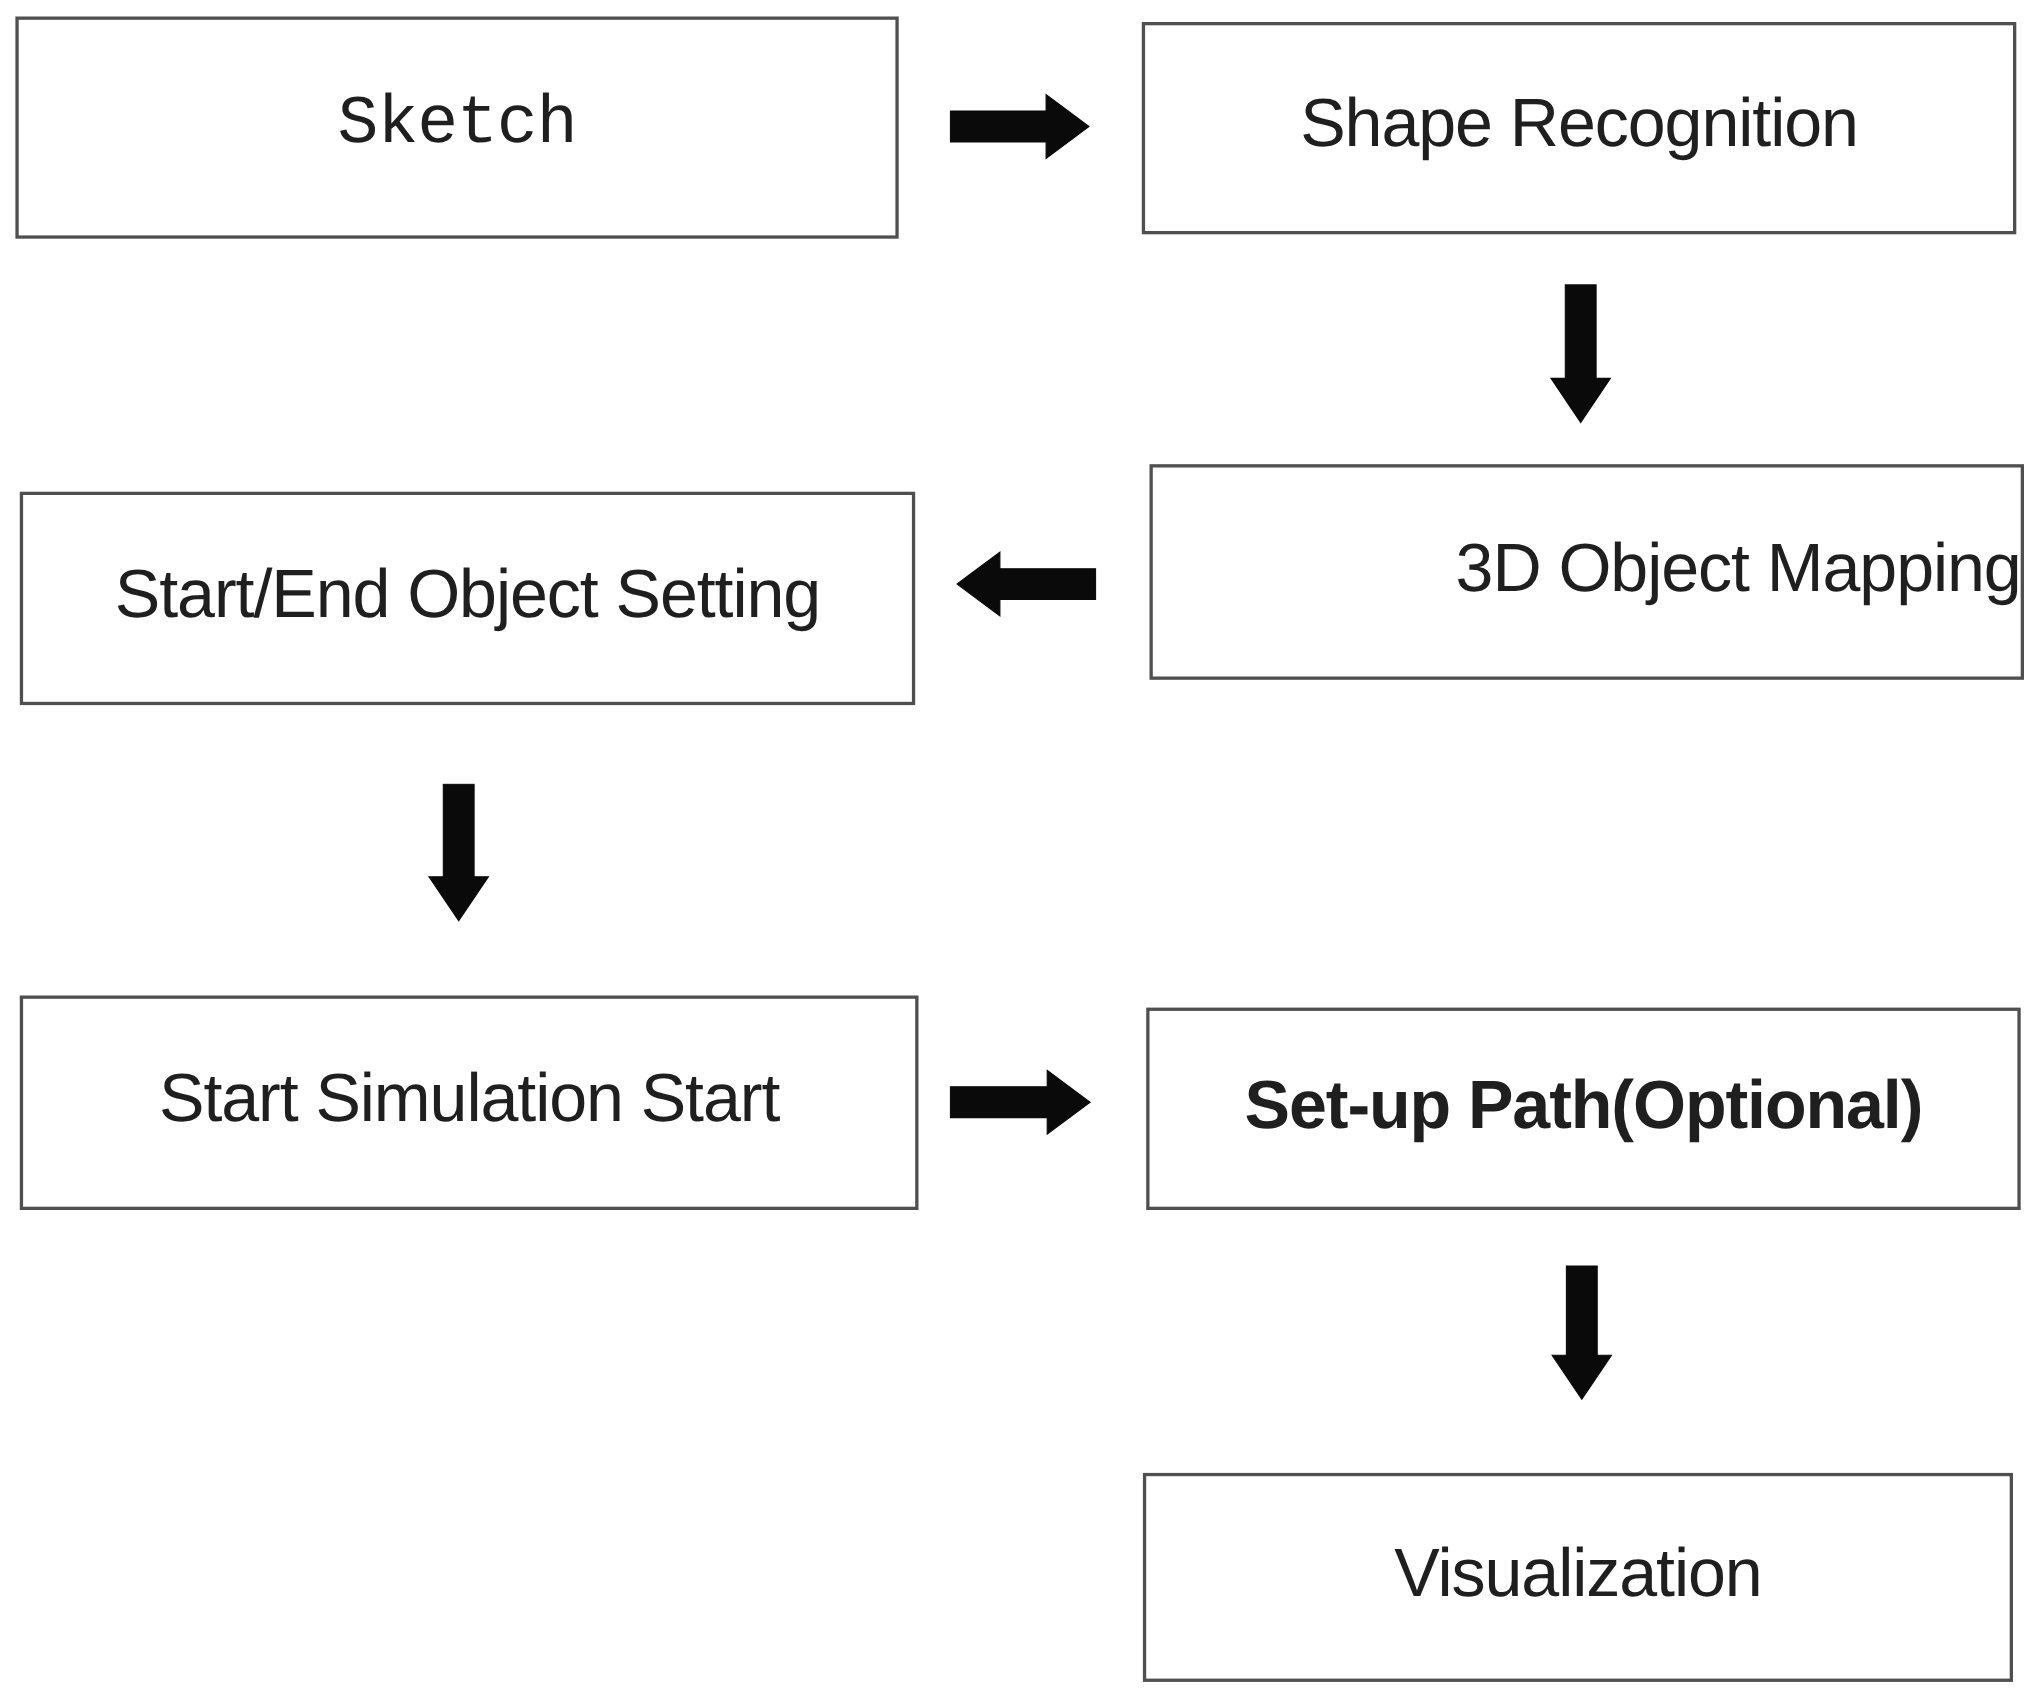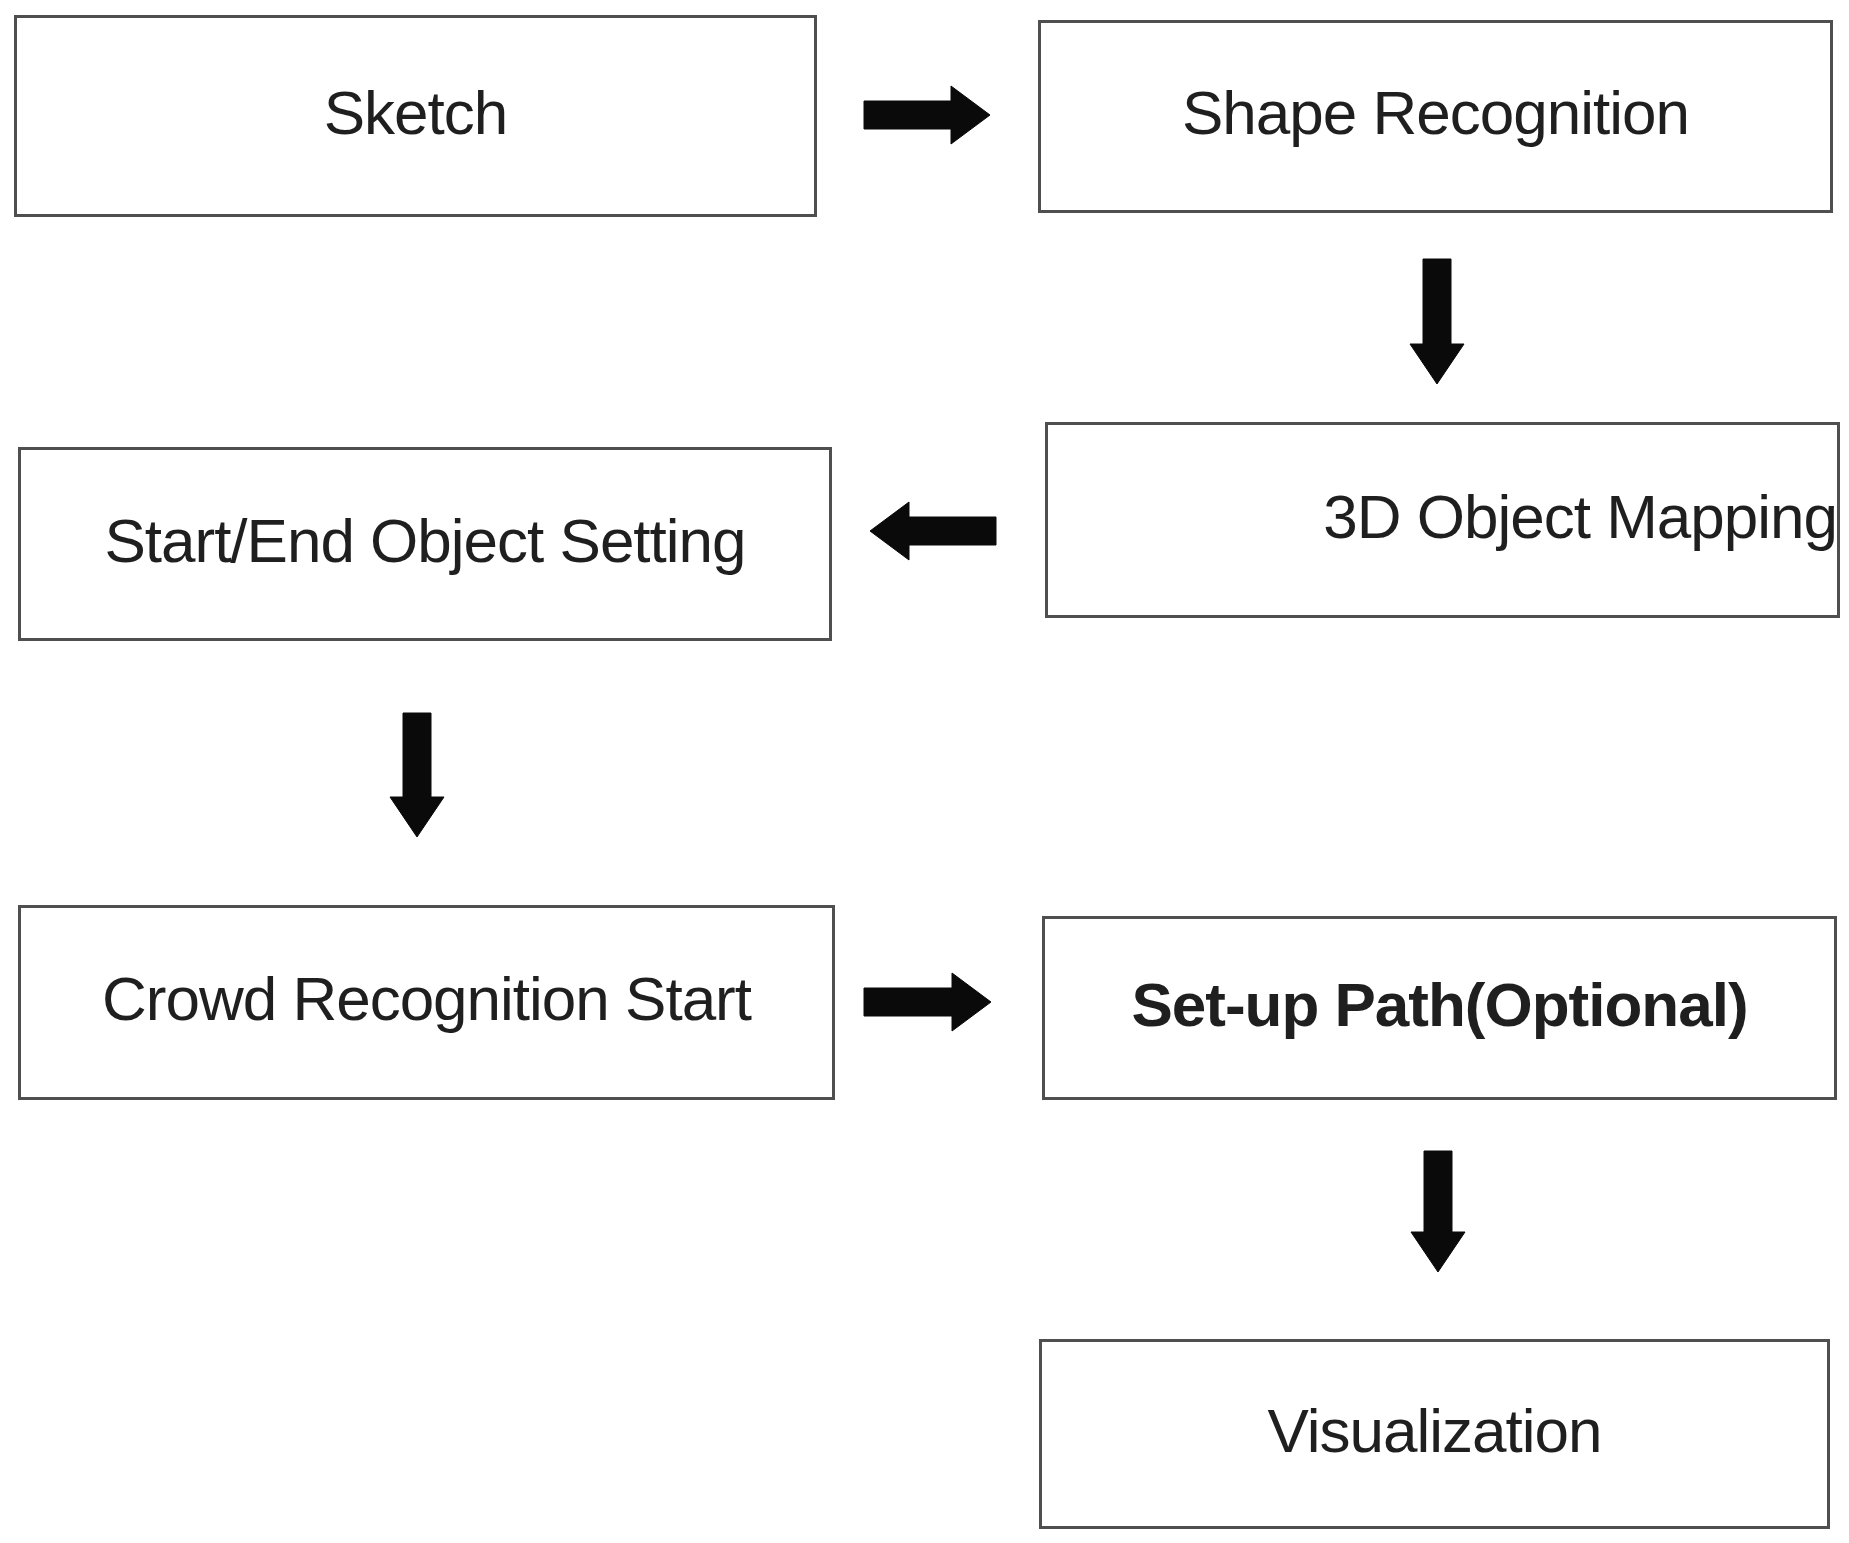--- a/index.html
+++ b/index.html
@@ -38,21 +38,21 @@
     fill: #0a0a0a;
     stroke: #0a0a0a;
     stroke-width: 1;
   }
 </style>
 </head>
 <body>
 
 <div class="canvas">
 
-  <div class="node" style="left:14px; top:15px; width:803px; height:202px;">
+  <div class="node" style="left:14px; top:15px; width:803px; height:202px;font-family:Liberation Mono, monospace;">
     <span>Sketch</span>
   </div>
 
   <svg class="arrow" style="left:863px; top:84px;" width="129" height="62" viewBox="0 0 129 62">
     <polygon points="1,17 88,17 88,2 127,31 88,60 88,45 1,45"></polygon>
   </svg>
 
   <div class="node" style="left:1038px; top:20px; width:795px; height:193px;">
     <span>Shape Recognition</span>
   </div>
@@ -71,21 +71,21 @@
 
   <div class="node" style="left:1045px; top:422px; width:795px; height:196px;justify-content:flex-end;">
     <span>3D Object Mapping</span>
   </div>
 
   <svg class="arrow" style="left:389px; top:712px;" width="56" height="127" viewBox="0 0 56 127">
     <polygon points="14,1 42,1 42,85 55,85 28,125 1,85 14,85"></polygon>
   </svg>
 
   <div class="node" style="left:18px; top:905px; width:817px; height:195px;">
-    <span>Crowd Recognition Start</span>
+    <span>Start Simulation Start</span>
   </div>
 
   <svg class="arrow" style="left:863px; top:971px;" width="130" height="62" viewBox="0 0 130 62">
     <polygon points="1,17 89,17 89,2 128,31 89,60 89,45 1,45"></polygon>
   </svg>
 
   <div class="node" style="left:1042px; top:916px; width:795px; height:184px;font-weight:bold;">
     <span>Set-up Path(Optional)</span>
   </div>
 

